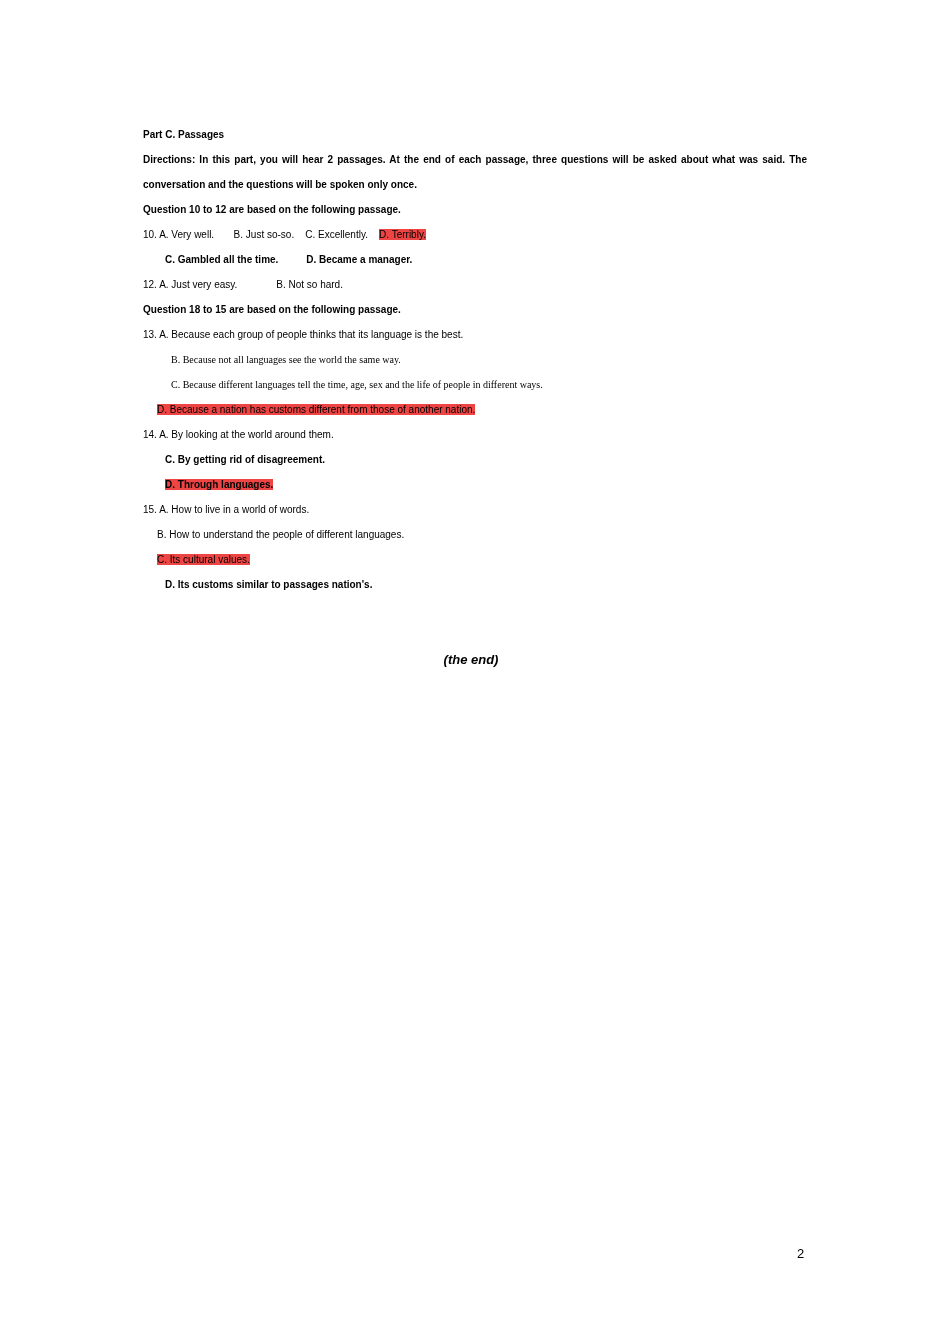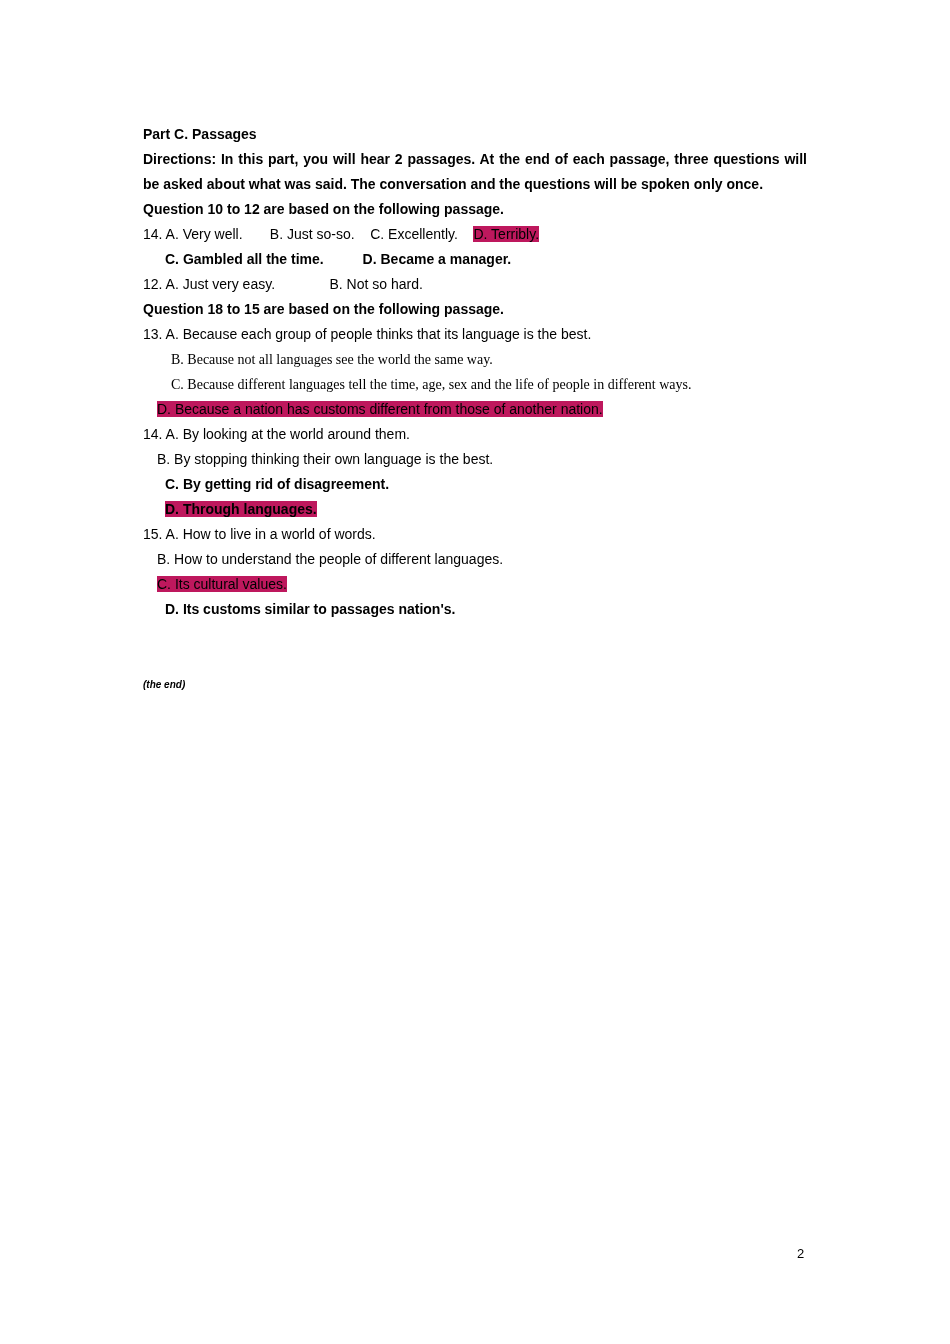--- a/index.html
+++ b/index.html
@@ -15,46 +15,47 @@
     position: relative;
     overflow: hidden;
   }
   .page {
     position: absolute;
     left: 143px;
     top: 122px;
     width: 664px;
   }
   .line {
-    font-size: 14px;
+    font-size: 10px;
     line-height: 25px;
     color: #000;
     white-space: pre-wrap;
   }
   .bold {
     font-weight: bold;
   }
   .hl {
-    background: #be185d;
+    background: #ef4444;
     text-align: right;
   }
   .indent-1 { padding-left: 14px; }
   .indent-2 { padding-left: 22px; font-weight: bold; }
   .indent-3 { padding-left: 28px; font-family: Liberation Serif, serif; }
   .justified {
     text-align: justify;
     text-justify: inter-word;
   }
   .spacer {
     height: 50px;
   }
   .the-end {
+    text-align: center;
     font-weight: bold;
     font-style: italic;
-    font-size: 10px;
+    font-size: 13px;
     line-height: 25px;
     padding-right: 8px;
   }
   .page-number {
     position: absolute;
     left: 797px;
     top: 1246px;
     font-size: 13px;
     color: #000;
   }
@@ -66,37 +67,36 @@
 <body>
 
 <div class="page">
 
   <div class="line bold">Part C. Passages</div>
 
   <div class="line bold justified">Directions: In this part, you will hear 2 passages. At the end of each passage, three questions will be asked about what was said. The conversation and the questions will be spoken only once.</div>
 
   <div class="line bold">Question 10 to 12 are based on the following passage.</div>
 
-  <div class="line"><span class="seg">14. A. Very well.</span><span class="seg">       </span><span class="seg">B. Just so-so.</span><span class="seg">    </span><span class="seg">C. Excellently.</span><span class="seg">    </span><span class="seg hl">D. Terribly.</span></div>
+  <div class="line"><span class="seg">10. A. Very well.</span><span class="seg">       </span><span class="seg">B. Just so-so.</span><span class="seg">    </span><span class="seg">C. Excellently.</span><span class="seg">    </span><span class="seg hl">D. Terribly.</span></div>
 
 
   <div class="line indent-2"><span class="seg">C. Gambled all the time.</span><span class="seg">          </span><span class="seg">D. Became a manager.</span></div>
 
   <div class="line"><span class="seg">12. A. Just very easy.</span><span class="seg">              </span><span class="seg">B. Not so hard.</span></div>
 
 
   <div class="line bold">Question 18 to 15 are based on the following passage.</div>
 
   <div class="line">13. A. Because each group of people thinks that its language is the best.</div>
   <div class="line indent-3">B. Because not all languages see the world the same way.</div>
   <div class="line indent-3 justified">C. Because different languages tell the time, age, sex and the life of people in different ways.</div>
   <div class="line indent-1"><span class="seg hl">D. Because a nation has customs different from those of another nation.</span></div>
 
   <div class="line">14. A. By looking at the world around them.</div>
-  <div class="line indent-1">B. By stopping thinking their own language is the best.</div>
   <div class="line indent-2">C. By getting rid of disagreement.</div>
   <div class="line indent-2"><span class="seg hl">D. Through languages.</span></div>
 
   <div class="line">15. A. How to live in a world of words.</div>
   <div class="line indent-1">B. How to understand the people of different languages.</div>
   <div class="line indent-1"><span class="seg hl">C. Its cultural values.</span></div>
   <div class="line indent-2">D. Its customs similar to passages nation's.</div>
 
   <div class="spacer"></div>
 

